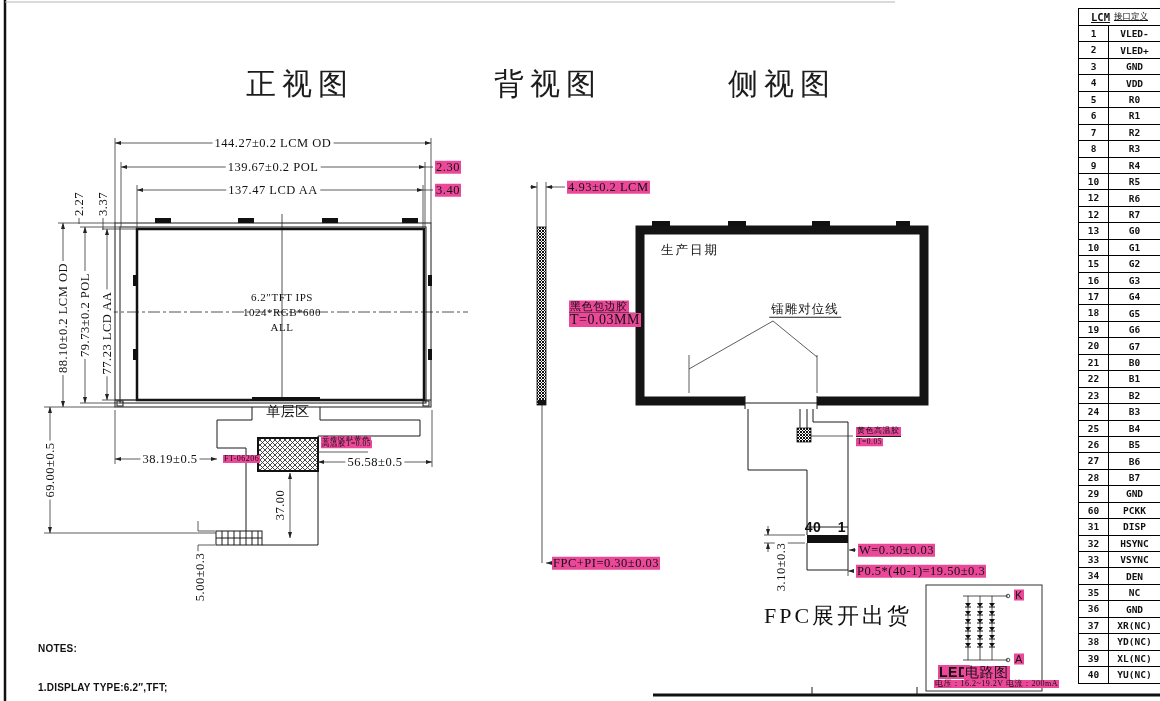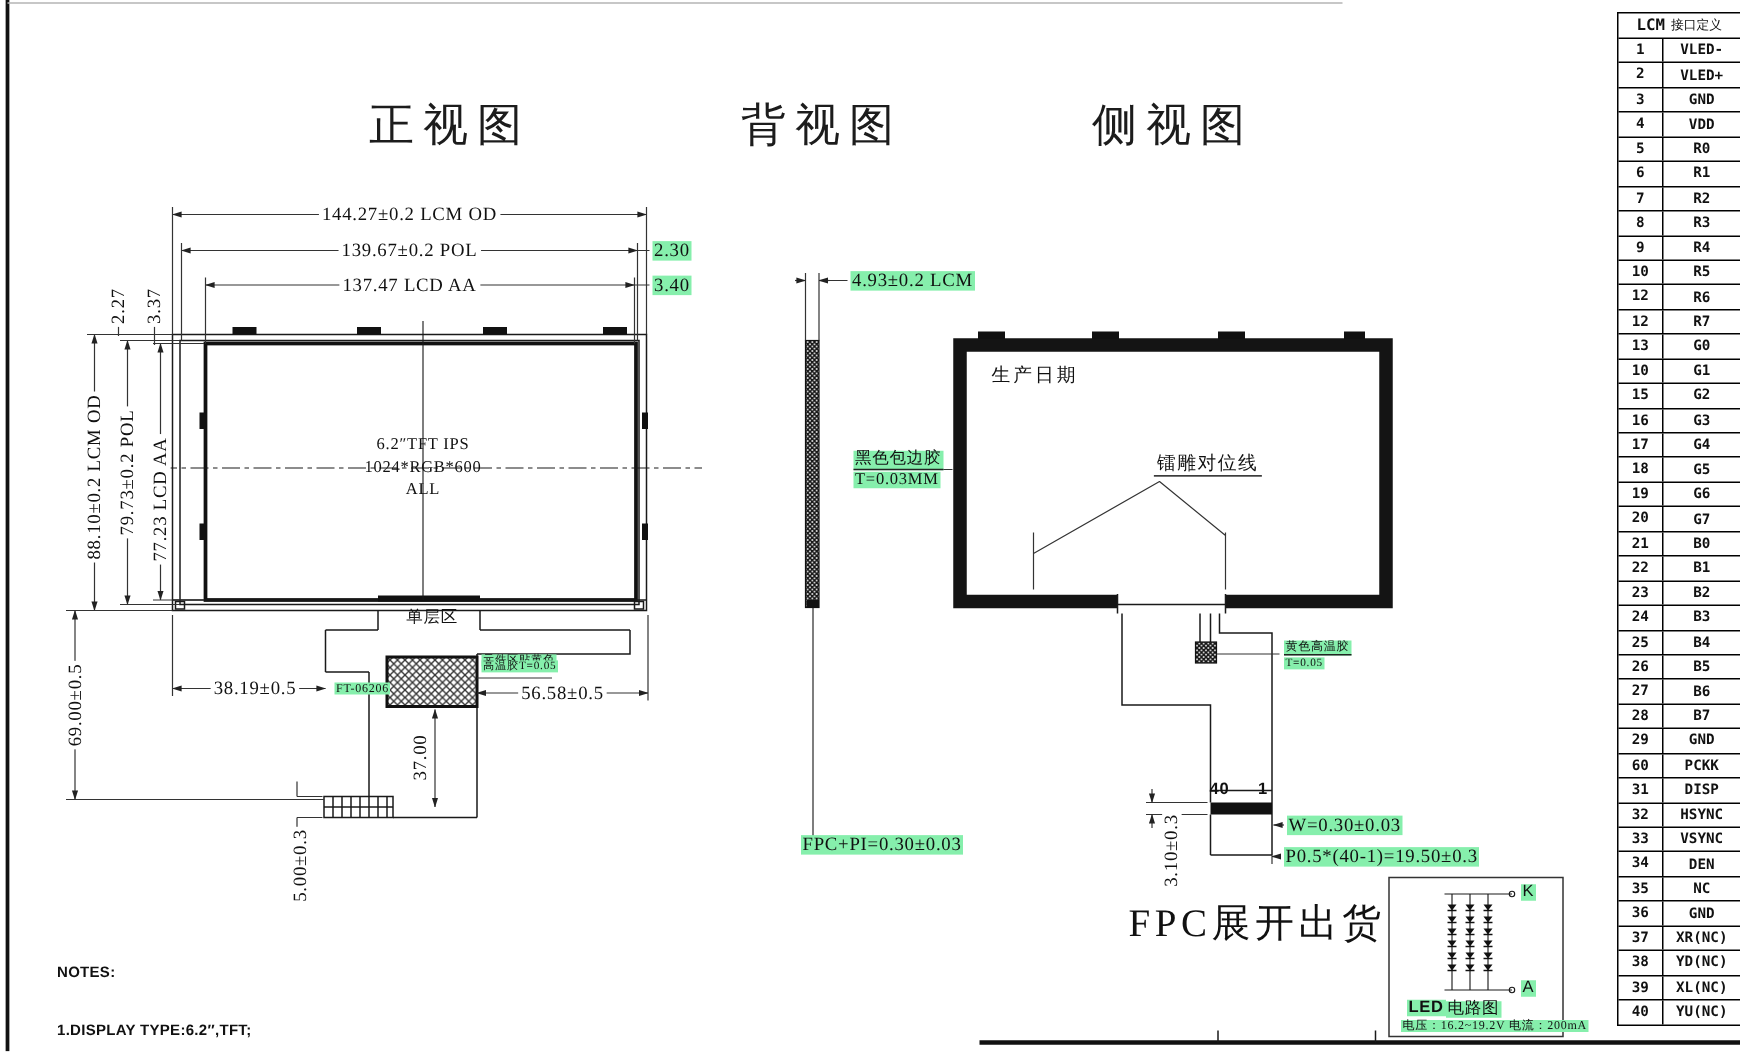--- a/index.html
+++ b/index.html
@@ -7,34 +7,34 @@
           font-family:"Liberation Serif",serif;color:#111;}
   svg{position:absolute;left:0;top:0;}
   .ln{fill:none;stroke:#1a1a1a;stroke-width:1;}
   .thk{fill:none;stroke:#111;stroke-width:2.5;}
   .thin{fill:none;stroke:#1a1a1a;stroke-width:.75;}
   .dim{fill:none;stroke:#333;stroke-width:.8;}
   .lbl{position:absolute;white-space:nowrap;font-size:12.5px;line-height:1;background:#fff;
        padding:0 2px;transform:translate(-50%,-50%);letter-spacing:.5px;}
   .rot{transform:translate(-50%,-50%) rotate(-90deg);}
   .nobg{background:transparent;}
-  .lbl-l{position:absolute;white-space:nowrap;font-size:12.5px;line-height:1;background:#86efac;
+  .lbl-l{position:absolute;white-space:nowrap;font-size:12.5px;line-height:1;background:#ec4899;
        padding:0 1px;transform:translateY(-50%);letter-spacing:.5px;}
   .ul{border-bottom:1px solid #222;padding-bottom:1px;}
   .title{position:absolute;font-size:30px;letter-spacing:6px;transform:translate(-50%,-50%);
        background:transparent;color:#1c1c1c;}
-  .big{font-size:26px;letter-spacing:3px;}
-  .s11{font-size:11px;} .s9{font-size:11px;} .s8{font-size:8px;text-align:right;} .s75{font-size:7.5px;}
+  .big{font-size:22px;letter-spacing:3px;}
+  .s11{font-size:11px;} .s9{font-size:14px;} .s8{font-size:8px;text-align:right;} .s75{font-size:7.5px;}
   .sans{font-family:"Liberation Sans",sans-serif;}
   .bold{font-weight:bold;}
   .notes{position:absolute;left:38px;top:616px;font-family:"Liberation Sans",sans-serif;
        font-weight:bold;font-size:10px;line-height:13px;white-space:pre;letter-spacing:.2px;}
   .pin-table{position:absolute;left:1078px;top:8px;width:82px;border:1px solid #000;border-right:none;
        font-family:"DejaVu Sans Mono",monospace;font-weight:bold;background:#fff;box-sizing:border-box;}
-  .pt-header{height:16px;display:flex;align-items:center;justify-content:center;gap:4px;}
+  .pt-header{height:16px;display:flex;align-items:center;justify-content:center;gap:4px;text-decoration:underline;}
   .pt-h1{font-size:10.5px;} .pt-h2{font-size:8.5px;font-weight:normal;}
   .pin-row{display:flex;height:16.45px;box-sizing:border-box;border-top:1px solid #000;
        align-items:center;font-size:9.5px;}
   .pin-no{width:29px;border-right:1px solid #000;text-align:center;align-self:stretch;line-height:15.5px;}
   .pin-name{flex:1;text-align:center;}
 </style>
 </head>
 <body>
 
 <div class="canvas">
@@ -211,21 +211,21 @@
   <div class="lbl nobg s11" style="left:282px;top:312px">1024*RGB*600</div>
   <div class="lbl nobg s11" style="left:282px;top:327px">ALL</div>
   <div class="lbl nobg s9" style="left:288px;top:412px">单层区</div>
   <div class="lbl-l nobg s75" style="left:321px;top:440px">元件区贴黄色</div>
   <div class="lbl-l nobg s75" style="left:321px;top:444px">高温胶T=0.05</div>
   <div class="lbl-l nobg s8" style="left:223px;top:459px">FT-06206</div>
 
   <div class="lbl-l" style="left:567px;top:187px">4.93±0.2 LCM</div>
   <div class="lbl-l nobg s11 ul" style="left:569px;top:307px">黑色包边胶</div>
   <div class="lbl-l nobg s9" style="left:569px;top:320px">T=0.03MM</div>
-  <div class="lbl-l" style="left:534px;top:563px">FPC+PI=0.30±0.03</div>
+  <div class="lbl-l" style="left:552px;top:563px">FPC+PI=0.30±0.03</div>
 
   <div class="lbl nobg" style="left:690px;top:250px;letter-spacing:2px">生产日期</div>
   <div class="lbl nobg ul" style="left:805px;top:310px;letter-spacing:1px">镭雕对位线</div>
   <div class="lbl-l nobg s8 ul" style="left:856px;top:432px">黄色高温胶</div>
   <div class="lbl-l nobg s75" style="left:856px;top:442px">T=0.05</div>
   <div class="lbl nobg s9 bold sans" style="left:813px;top:527px">40</div>
   <div class="lbl nobg s9 bold sans" style="left:842px;top:527px">1</div>
   <div class="lbl-l" style="left:858px;top:550px">W=0.30±0.03</div>
   <div class="lbl-l" style="left:856px;top:571px">P0.5*(40-1)=19.50±0.3</div>
   <div class="lbl rot" style="left:781px;top:567px">3.10±0.3</div>

